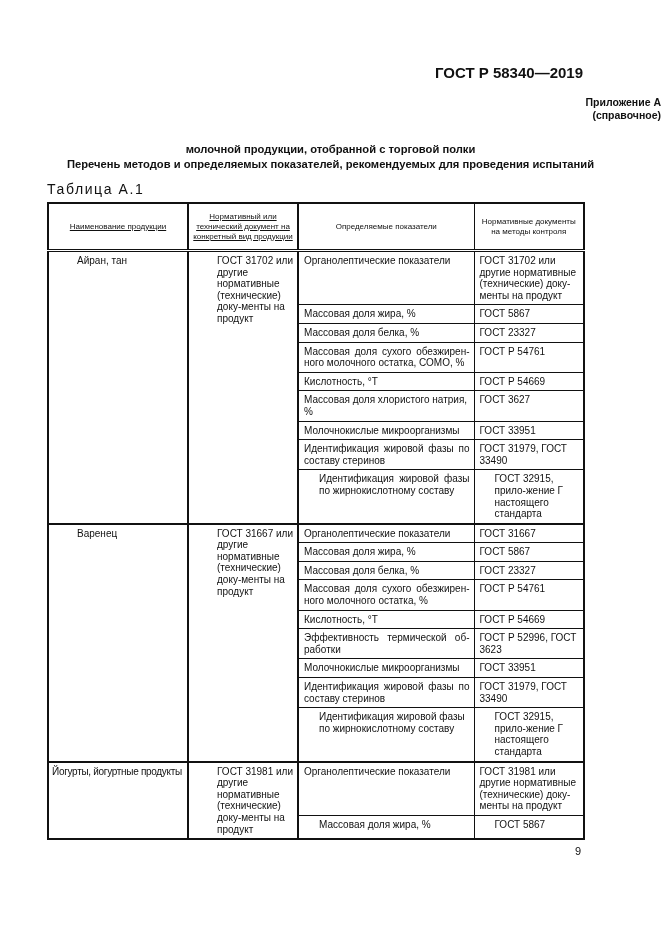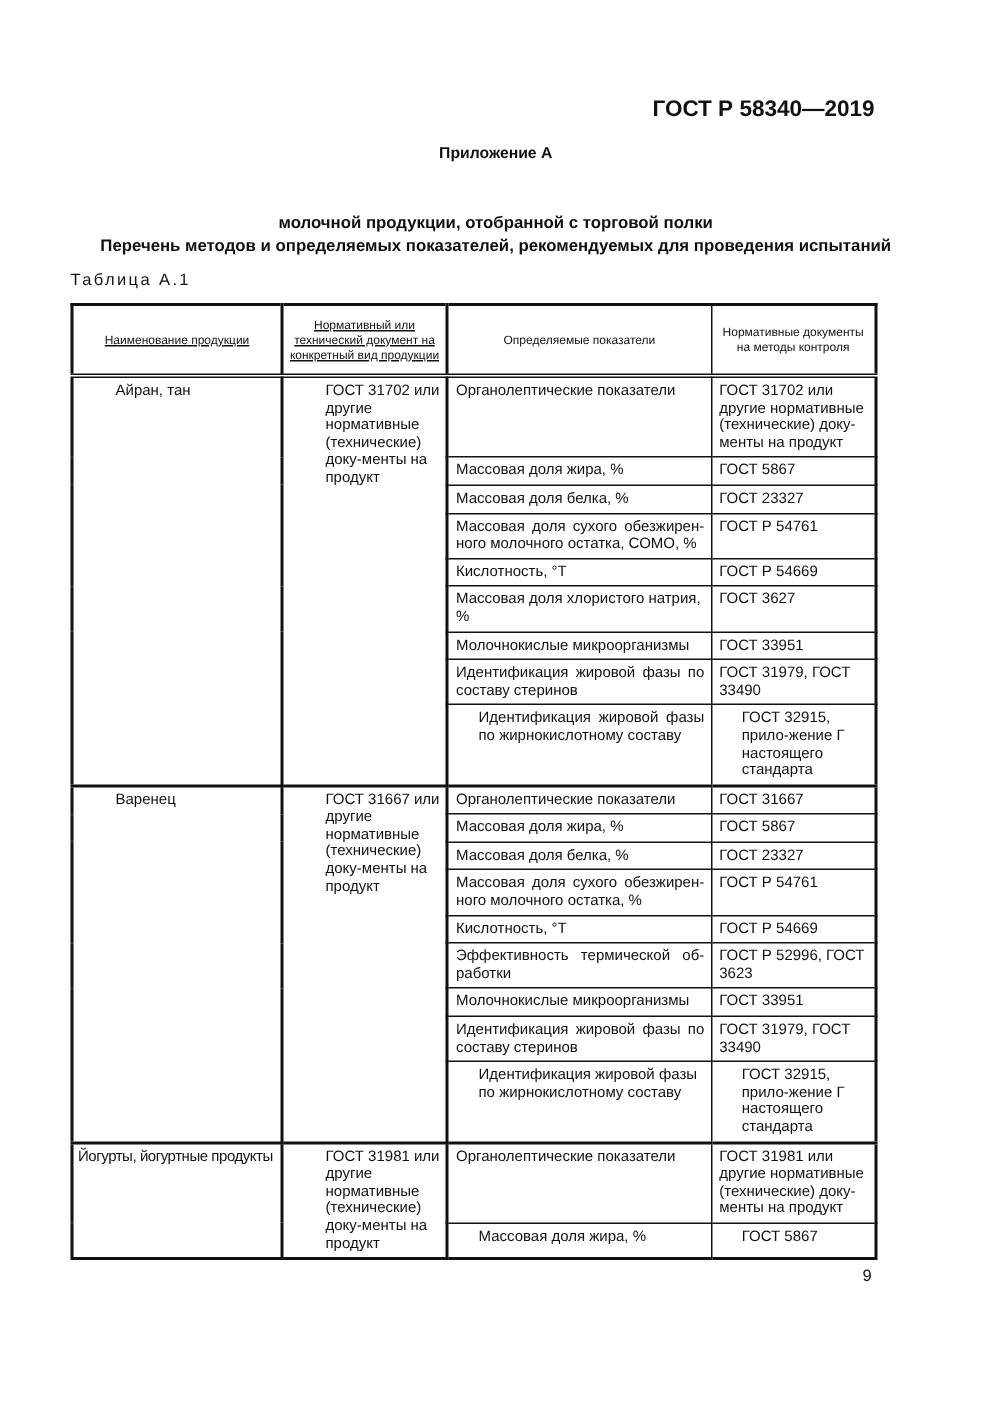--- a/index.html
+++ b/index.html
@@ -1,23 +1,23 @@
 <!DOCTYPE html>
 <html><head>
 <meta charset="utf-8">
 <style>
   html, body { margin:0; padding:0; background:#ffffff; }
   body { width:661px; height:935px; position:relative; overflow:hidden;
          font-family:"Liberation Sans", sans-serif; color:#111; }
   .std { position:absolute; right:78px; top:64px; font-weight:bold; font-size:15px; }
-  .annex { position:absolute; left:0; width:661px; top:96px; text-align:center;
+  .annex { position:absolute; left:0; width:661px; top:96px; text-align:right;
            font-weight:bold; font-size:10.5px; line-height:13px; }
   .title { position:absolute; left:30px; width:601px; top:142px; text-align:center;
            font-weight:bold; font-size:11.2px; line-height:14.5px; }
-  .tlabel { position:absolute; left:47px; top:181px; font-size:11px; letter-spacing:1.6px; }
+  .tlabel { position:absolute; left:47px; top:181px; font-size:14px; letter-spacing:1.6px; }
   table { position:absolute; left:47px; top:202px; width:536px; border-collapse:collapse;
           table-layout:fixed; font-size:10px; line-height:11.6px; }
   td, th { border:1px solid #111; vertical-align:top; padding:3px 4px 3px 5px; }
   table { border:2px solid #111; }
   th { font-weight:normal; font-size:8px; line-height:10px; text-align:center;
        vertical-align:middle; height:43px; padding:1px 3px; }
   thead tr { border-bottom:3px double #111; }
   td.prod, td.doc { border-right:2px solid #111;padding-left:28px; }
   th.c1, th.c2 { border-right:2px solid #111;text-decoration:underline; }
   td.prod { border-bottom:2px solid #111; }
@@ -26,20 +26,21 @@
   .just { text-align:justify; text-align-last:left; }
   .pagenum { position:absolute; left:575px; top:845px; font-size:11px; }
 </style>
 </head>
 <body>
 
 <div class="std">ГОСТ Р 58340—2019</div>
 
 <div class="annex">
   <div>Приложение А</div>
+  <div>(справочное)</div>
 </div>
 
 <div class="title">
   <div>молочной продукции, отобранной с торговой полки</div>
   <div>Перечень методов и определяемых показателей, рекомендуемых для проведения испытаний</div>
 </div>
 
 <div class="tlabel">Таблица А.1</div>
 
 <table>

